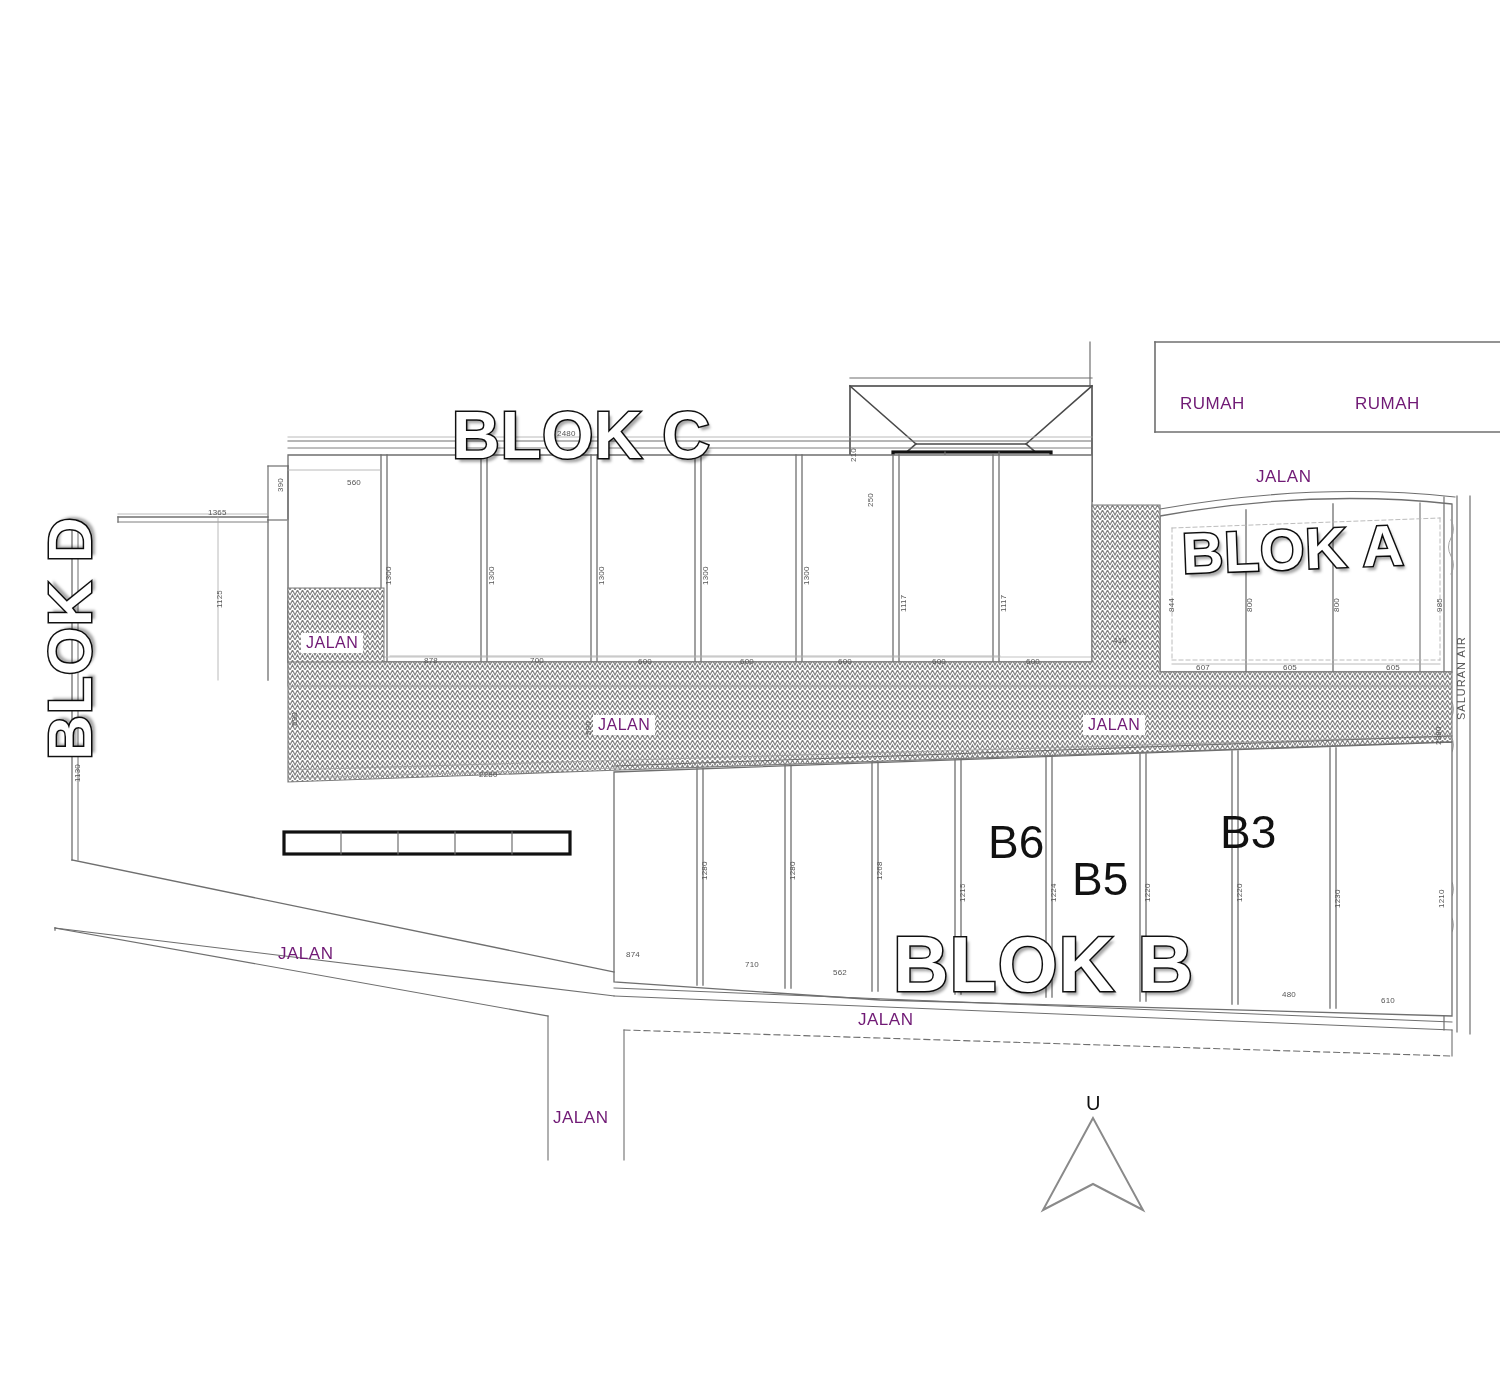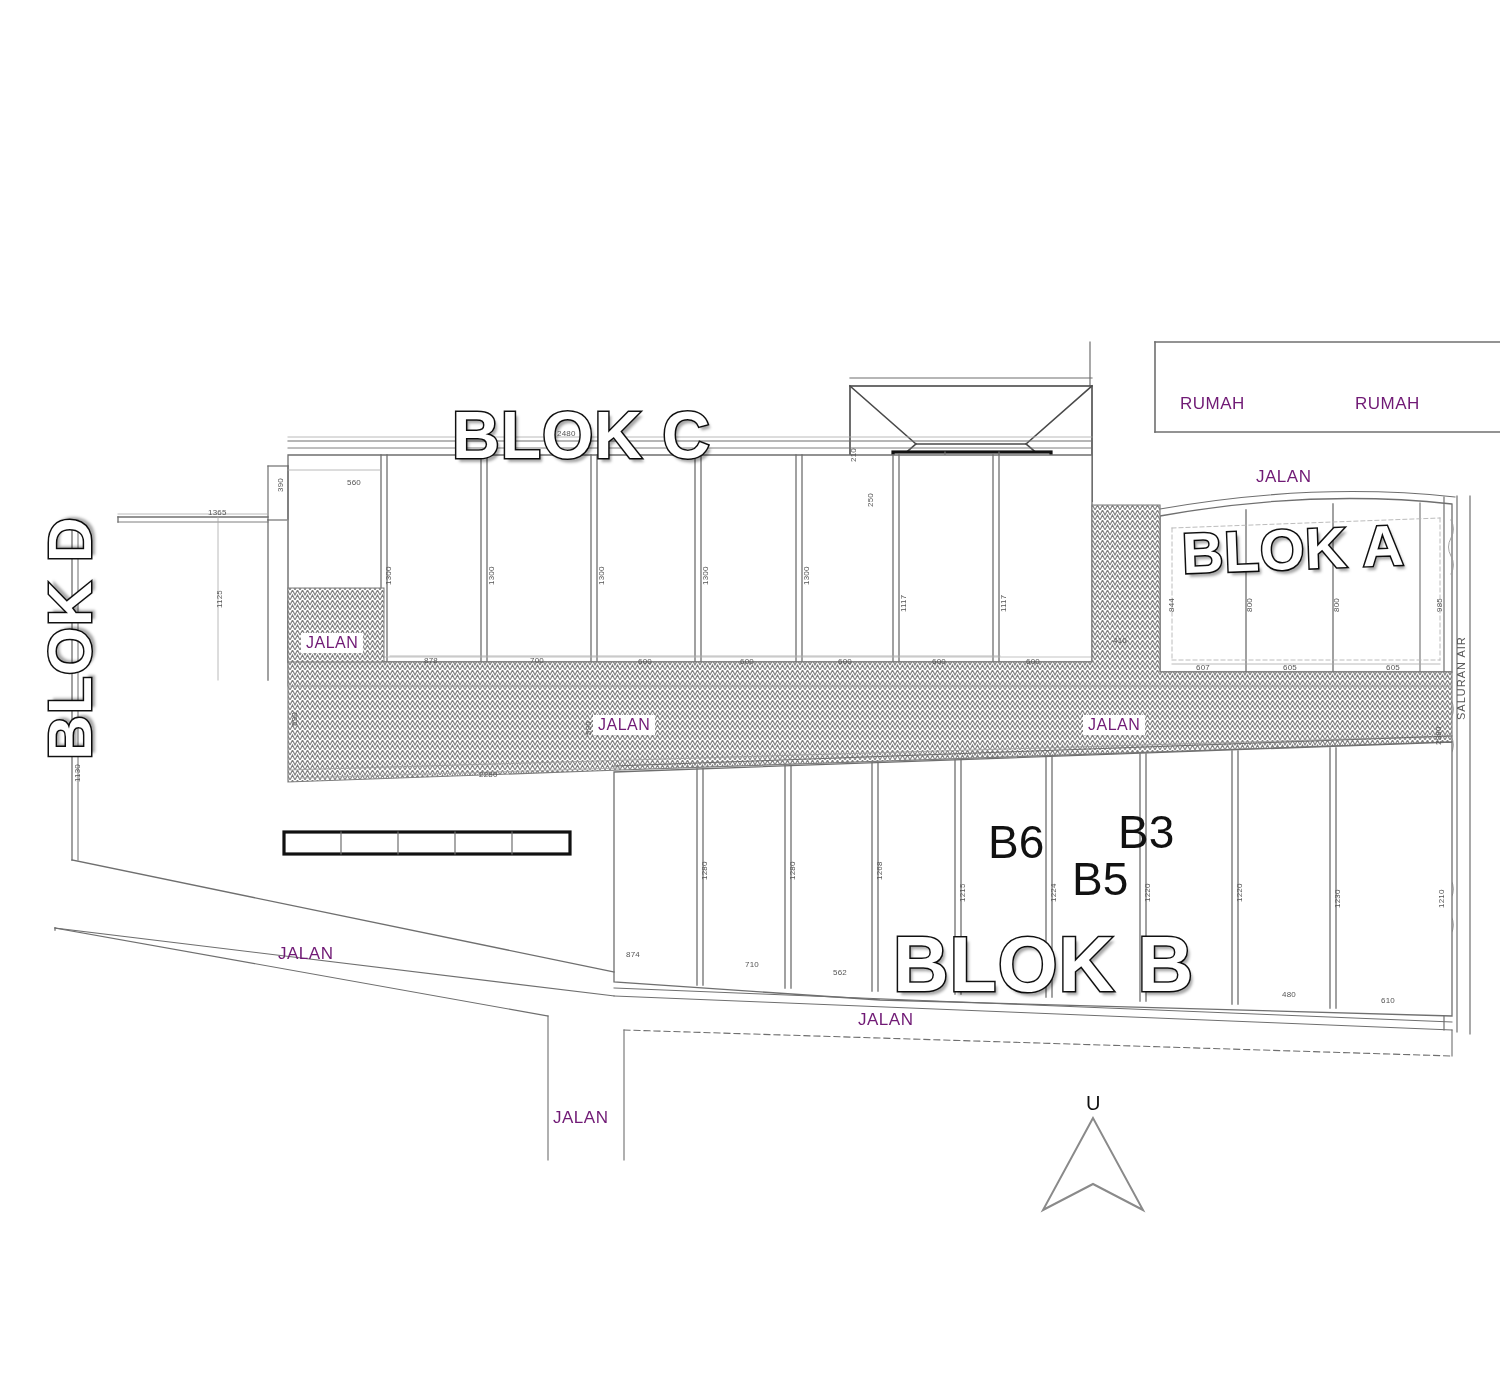--- a/index.html
+++ b/index.html
@@ -250,21 +250,21 @@
 <div class="lbl blocktitle bt-c" style="left:452px;top:397px;">BLOK C</div>
 
 <div class="lbl blocktitle bt-b" style="left:893px;top:920px;">BLOK B</div>
 
 <div class="lbl blocktitle bt-a" style="left:1182px;top:516px;transform:rotate(-2.2deg);">BLOK A</div>
 
 <div class="lbl blocktitle bt-d" style="left:34px;top:760px;transform:rotate(-90deg);transform-origin:0 0;">BLOK D</div>
 
 <div class="lbl lotcode" style="left:988px;top:815px;">B6</div>
 <div class="lbl lotcode" style="left:1072px;top:852px;">B5</div>
-<div class="lbl lotcode" style="left:1118px;top:805px;">B3</div>
+<div class="lbl lotcode" style="left:1220px;top:805px;">B3</div>
 
 <div class="lbl cad big" style="left:1180px;top:394px;">RUMAH</div>
 <div class="lbl cad big" style="left:1355px;top:394px;">RUMAH</div>
 
 <div class="lbl cad white-bg" style="left:301px;top:633px;">JALAN</div>
 <div class="lbl cad white-bg" style="left:593px;top:715px;">JALAN</div>
 <div class="lbl cad white-bg" style="left:1083px;top:715px;">JALAN</div>
 <div class="lbl cad big" style="left:1256px;top:467px;">JALAN</div>
 <div class="lbl cad big" style="left:278px;top:944px;">JALAN</div>
 <div class="lbl cad big" style="left:858px;top:1010px;">JALAN</div>

